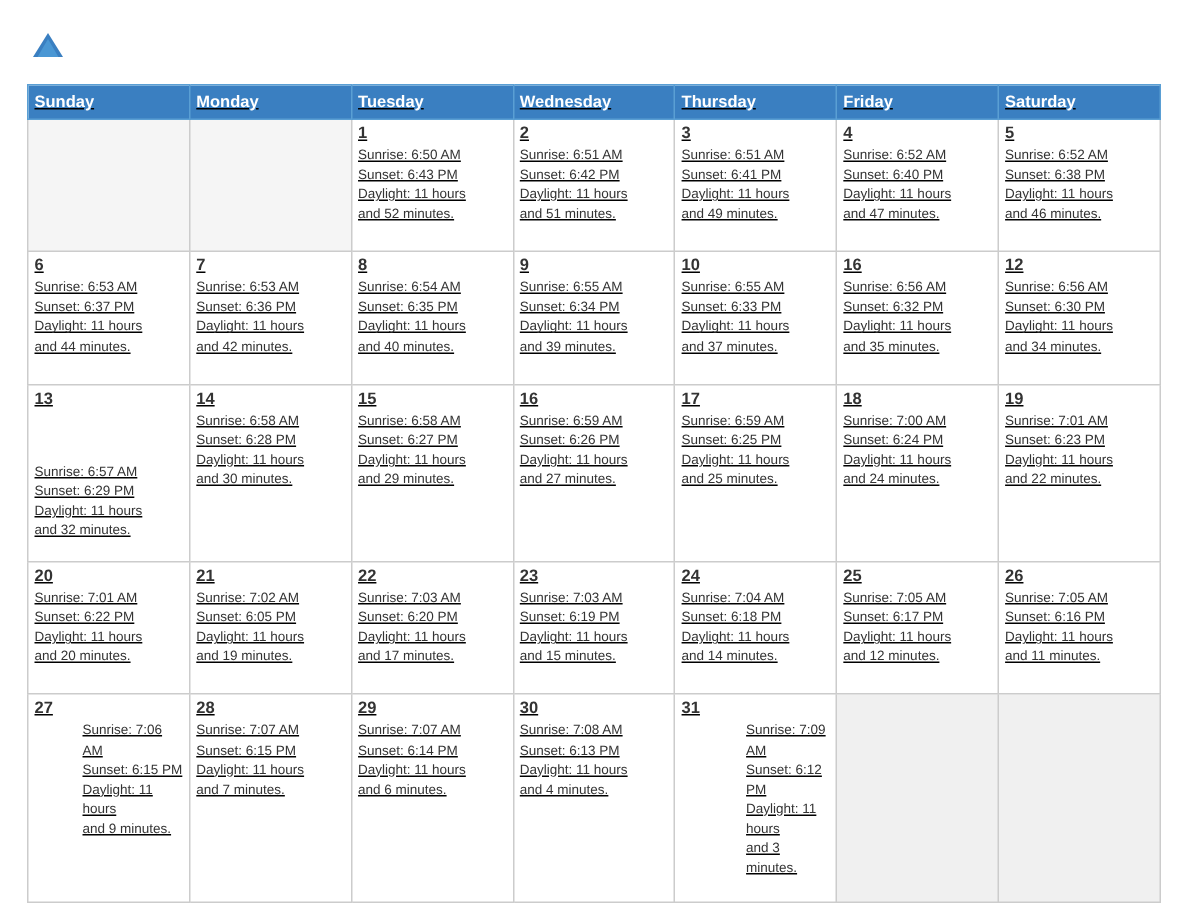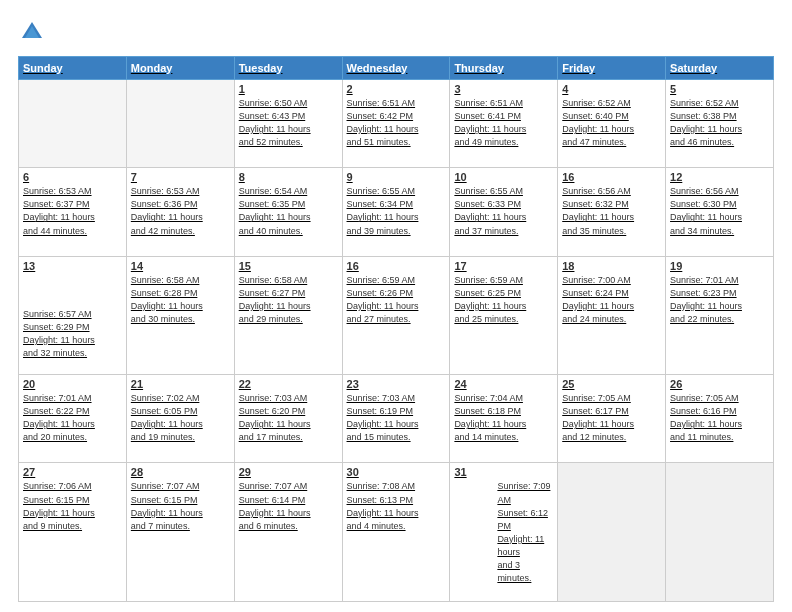--- a/index.html
+++ b/index.html
@@ -326,21 +326,21 @@
             <span class="day-number">26</span>
             <div class="day-info" style="white-space: pre-line;">Sunrise: 7:05 AM
 Sunset: 6:16 PM
 Daylight: 11 hours
 and 11 minutes.</div>
           </td>
         </tr>
         <tr>
           <td>
             <span class="day-number">27</span>
-            <div class="day-info" style="white-space: pre-line;">Sunrise: 7:06 AM
+            <div class="day-info" style="white-space: pre-line; margin-left: 32px;">Sunrise: 7:06 AM
 Sunset: 6:15 PM
 Daylight: 11 hours
 and 9 minutes.</div>
           </td>
           <td>
             <span class="day-number">28</span>
             <div class="day-info" style="white-space: pre-line;">Sunrise: 7:07 AM
 Sunset: 6:15 PM
 Daylight: 11 hours
 and 7 minutes.</div>

